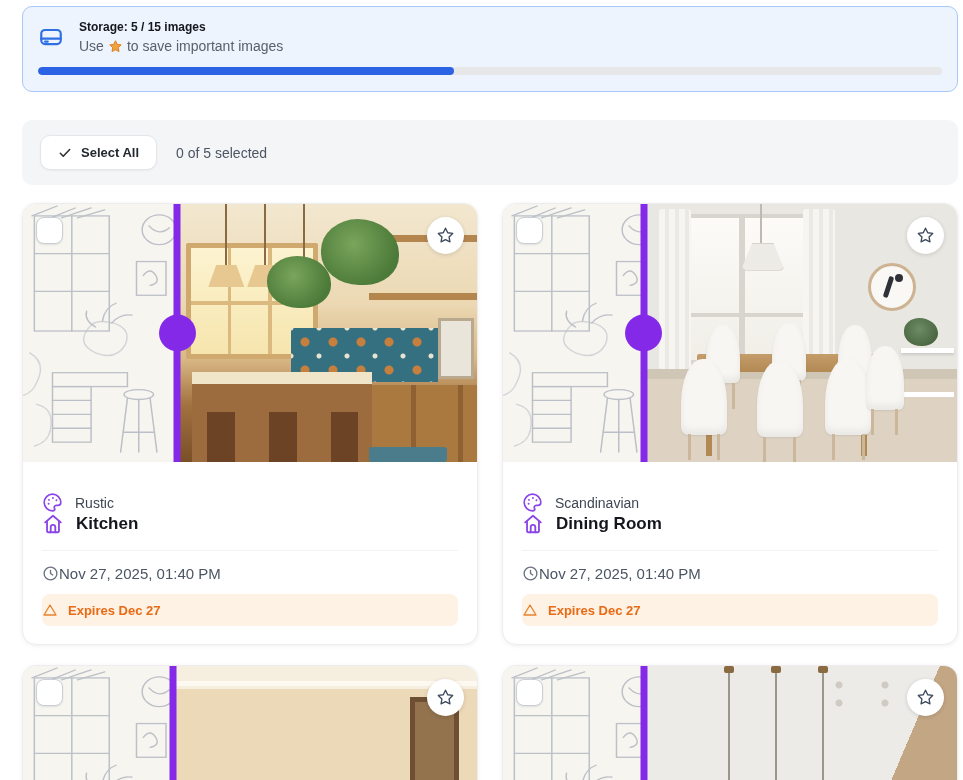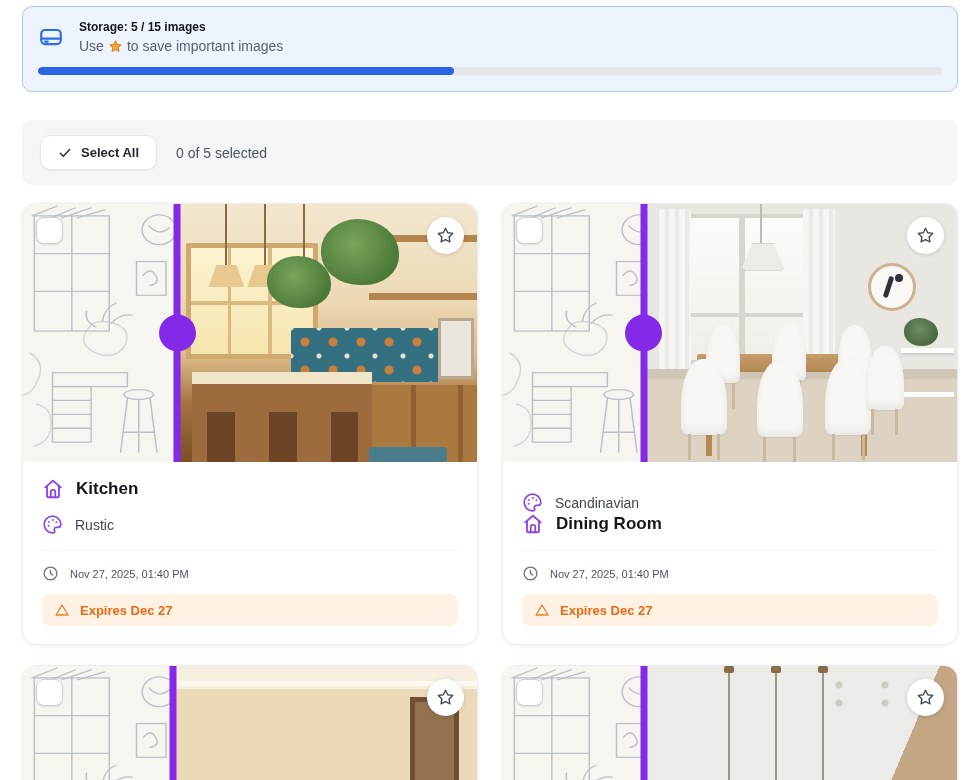--- a/index.html
+++ b/index.html
@@ -39,22 +39,22 @@
   .handle { position:absolute; top:50%; left:50%; width:37px; height:37px; border-radius:50%; background:#8429e8; transform:translate(-50%,-50%); }
   .checkbox { position:absolute; top:13px; left:13px; width:27px; height:27px; border-radius:8px; background:#fff; border:1px solid #c9ced6; box-shadow:0 1px 2px rgba(0,0,0,.09); cursor:pointer; }
   .star-btn { position:absolute; top:13px; right:13px; width:37px; height:37px; border-radius:50%; background:#fff; border:none;
     display:flex; align-items:center; justify-content:center; box-shadow:0 1px 4px rgba(0,0,0,.14); cursor:pointer; }
 
   .card-body { padding:16px 19px 18px; }
   .row { display:flex; align-items:center; }
   .title-row { gap:12px; }
   .card-title { font-size:17px; font-weight:bold; margin:0; color:#15171c; }
   .style-row { gap:12px; margin-top:14px; font-size:14px; color:#3f4754; }
-  .meta-row { gap:11px; margin-top:15px; border-top:1px solid #f2f3f5; padding-top:14px; font-size:11px; color:#4b5563; }
-  .expiry { margin-top:12px; background:#fdf2e3; border-radius:8px; padding:8px 12px; display:flex; gap:10px; align-items:center;
+  .meta-row { margin-top:15px; border-top:1px solid #f2f3f5; padding-top:14px; font-size:15px; color:#4b5563; }
+  .expiry { margin-top:12px; background:#fdf2e3; border-radius:8px; padding:8px 0; display:flex; gap:10px; align-items:center;
     font-size:13px; font-weight:bold; color:#e96a17; }
 
   
   .s-kitchen { background:linear-gradient(180deg,#f2e7cf 0%,#ecd9b4 38%,#d9b886 60%,#a2713f 78%,#7a4e28 100%); }
   .k-window { left:3%; top:15%; width:44%; height:45%; border:5px solid #cfa96e; border-radius:2px;
     background:linear-gradient(90deg,transparent 0 30%,#dcba7f 30% 33%,transparent 33% 63%,#dcba7f 63% 66%,transparent 66%),
                linear-gradient(0deg,transparent 0 46%,#dcba7f 46% 50%,transparent 50%),
                linear-gradient(#fcf3d0,#f6e5ae); }
   .k-cord { top:0; width:2px; height:24%; background:#8a6a42; }
   .k-cord::after { content:""; position:absolute; bottom:-21px; left:50%; transform:translateX(-50%); width:36px; height:22px;
@@ -200,37 +200,37 @@
           <div class="handle"></div>
         </div>
         <div class="checkbox"></div>
         <button class="star-btn">
           <svg width="19" height="19" viewBox="0 0 24 24" fill="none" stroke="#3f4a5c" stroke-width="1.7" stroke-linejoin="round">
               <use href="#star-shape"></use>
             </svg>
         </button>
       </div>
       <div class="card-body">
-        <div class="row title-row">
-          <svg width="22" height="22" viewBox="0 0 24 24" fill="none" stroke="#8b45e6" stroke-width="2" stroke-linecap="round" stroke-linejoin="round">
-            <path d="M3.5 10.2L12 3l8.5 7.2"></path>
-              <path d="M5.5 8.8V20a1 1 0 0 0 1 1h11a1 1 0 0 0 1-1V8.8"></path>
-              <path d="M9.5 21v-5.5a2.5 2.5 0 0 1 5 0V21"></path>
-          </svg>
-          <h2 class="card-title">Kitchen</h2>
-        </div>
         <div class="row style-row">
           <svg width="21" height="21" viewBox="0 0 24 24" fill="none" stroke="#8b45e6" stroke-width="1.9" stroke-linecap="round">
             <path d="M12 21.5a9.5 9.5 0 1 1 9.5-9.5c0 2.2-1.6 3.3-3.2 3.3h-2.1a2.3 2.3 0 0 0-1.8 3.7c.6.8.2 2.5-2.4 2.5z"></path>
             <circle cx="8" cy="9" r="1.1" fill="#8b45e6" stroke="none"></circle>
               <circle cx="12.5" cy="6.8" r="1.1" fill="#8b45e6" stroke="none"></circle>
             <circle cx="16.5" cy="9.5" r="1.1" fill="#8b45e6" stroke="none"></circle>
               <circle cx="7.5" cy="13.5" r="1.1" fill="#8b45e6" stroke="none"></circle>
           </svg>
           <span>Rustic</span>
+        </div>
+        <div class="row title-row">
+          <svg width="22" height="22" viewBox="0 0 24 24" fill="none" stroke="#8b45e6" stroke-width="2" stroke-linecap="round" stroke-linejoin="round">
+            <path d="M3.5 10.2L12 3l8.5 7.2"></path>
+              <path d="M5.5 8.8V20a1 1 0 0 0 1 1h11a1 1 0 0 0 1-1V8.8"></path>
+              <path d="M9.5 21v-5.5a2.5 2.5 0 0 1 5 0V21"></path>
+          </svg>
+          <h2 class="card-title">Kitchen</h2>
         </div>
         <div class="row meta-row">
           <svg width="17" height="17" viewBox="0 0 24 24" fill="none" stroke="#6b7280" stroke-width="1.9" stroke-linecap="round">
             <circle cx="12" cy="12" r="9"></circle>
               <path d="M12 7.5V12l3 2"></path>
           </svg>
           <span>Nov 27, 2025, 01:40 PM</span>
         </div>
         <div class="expiry">
           <svg width="16" height="16" viewBox="0 0 24 24" fill="none" stroke="#e8822f" stroke-width="2" stroke-linecap="round" stroke-linejoin="round">

